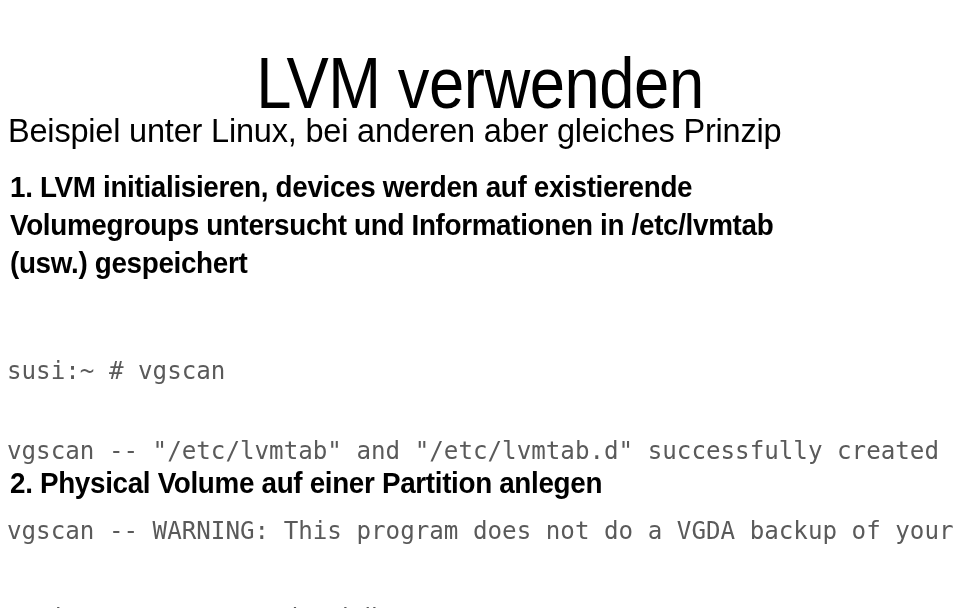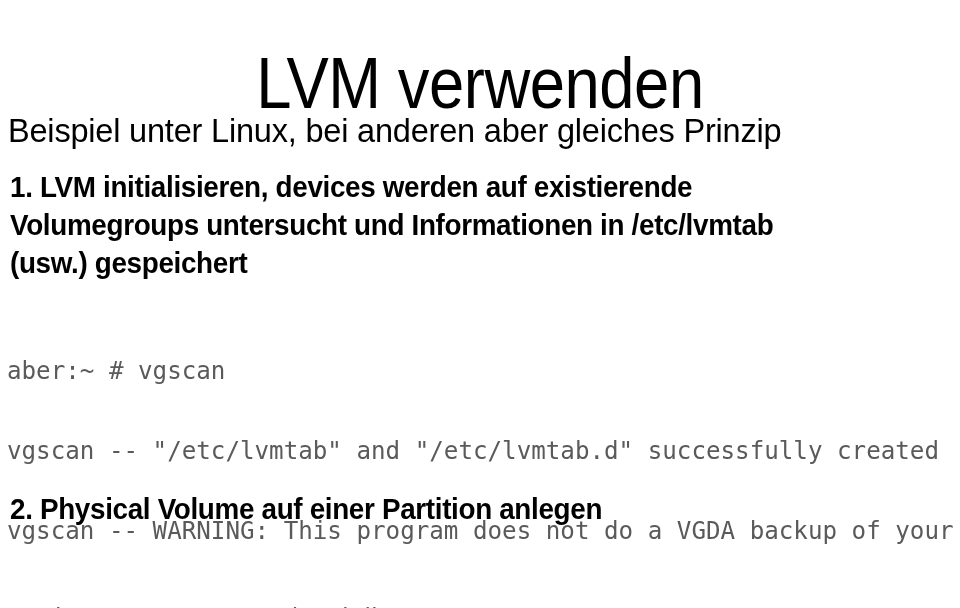--- a/index.html
+++ b/index.html
@@ -58,21 +58,21 @@
     transform-origin: 0 50%;
   }
 
   
   .list-block {
     position: absolute;
     left: 10px;
     width: 942px;
   }
   .list-block.first  { top: 168px; }
-  .list-block.second { top: 490px; }
+  .list-block.second { top: 464px; }
 
   .list-line {
     font-size: 29px;
     line-height: 38px;
     font-weight: 600;
     letter-spacing: -0.35px;
     color: #000000;
     white-space: nowrap;
     transform: scaleX(0.96);
     transform-origin: 0 50%;
@@ -108,21 +108,21 @@
 
   <h2 class="slide-subtitle">Beispiel unter Linux, bei anderen aber gleiches Prinzip</h2>
 
   <div class="list-block first">
     <div class="list-line">1. LVM initialisieren, devices werden auf existierende</div>
     <div class="list-line">Volumegroups untersucht und Informationen in /etc/lvmtab</div>
     <div class="list-line">(usw.) gespeichert</div>
   </div>
 
   <div class="console-block one">
-    <span class="console-line">aber:~ # vgscan</span>
+    <span class="console-line">susi:~ # vgscan</span>
     <span class="console-line">vgscan -- "/etc/lvmtab" and "/etc/lvmtab.d" successfully created</span>
     <span class="console-line">vgscan -- WARNING: This program does not do a VGDA backup of your</span>
     
   </div>
 
   <div class="list-block second">
     <div class="list-line">2. Physical Volume auf einer Partition anlegen</div>
   </div>
 
   <div class="console-block two">

